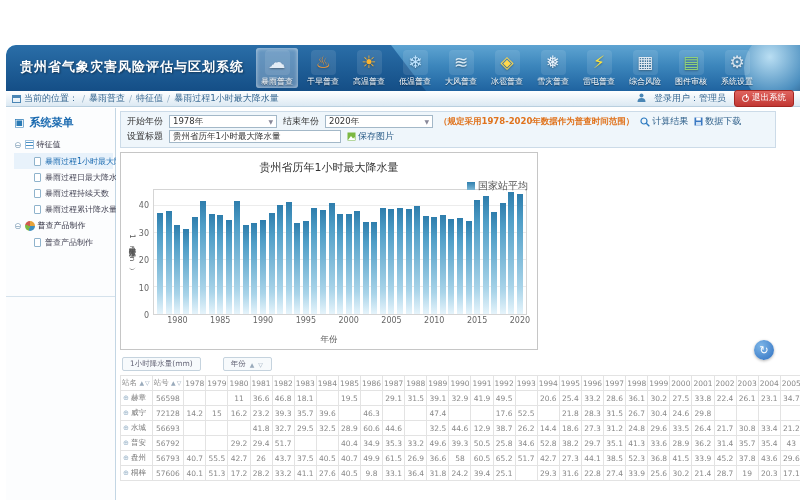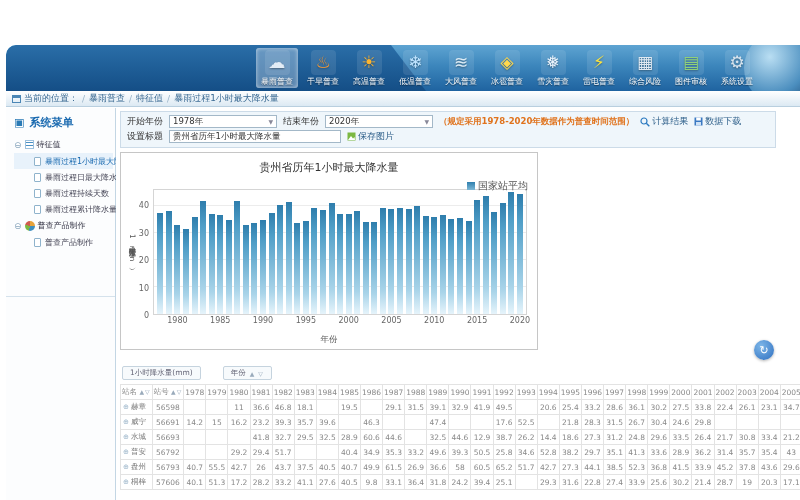--- a/index.html
+++ b/index.html
@@ -86,21 +86,21 @@
     background:linear-gradient(180deg,#2e7dac 0%,#4f9ec7 22%,#a9d4e9 78%,#e6f4fb 100%); }
   .xtick { position:absolute; top:100%; left:50%; transform:translateX(-50%); margin-top:2px;
     font-size:8px; color:#666; }
   .y-axis { position:absolute; left:18px; top:36px; bottom:34px; width:12px; }
   .ytick { position:absolute; right:2px; transform:translateY(50%); font-size:8px; color:#666; }
   .y-label { position:absolute; left:6px; top:50%; transform:translateY(-58%);
     writing-mode:vertical-rl; font-size:7.5px; color:#555; letter-spacing:1px; }
   .x-label { position:absolute; bottom:3px; left:0; right:0; text-align:center; font-size:8.5px; color:#555; }
 
   
-  .table-area { margin-top:16px; font-size:7.5px; color:#777; }
+  .table-area { margin-top:7px; font-size:7.5px; color:#777; }
   .pivot-chips { display:flex; gap:22px; margin:0 0 4px 2px; }
   .chip { border:1px solid #c5d3de; background:#f7fafc; border-radius:2px; padding:1px 7px;
     color:#667; display:flex; align-items:center; gap:4px; cursor:pointer; }
   .sorts { color:#9ab; font-size:6px; letter-spacing:1px; }
   table.grid { border-collapse:collapse; table-layout:fixed; }
   .grid th, .grid td { border:1px solid #e3e3e3; height:15px; text-align:center; font-weight:normal;
     color:#888; overflow:hidden; white-space:nowrap; padding:0 1px; }
   .grid td.namecell { text-align:left; padding-left:2px; color:#777; }
   .rowexp { color:#9ab4c9; font-size:7px; margin-right:2px; cursor:pointer; }
   .grid thead th { background:#fff; color:#888; }
@@ -111,20 +111,21 @@
     cursor:pointer; z-index:5; }
 </style>
 </head>
 <body>
 
 <div class="app">
 
   <div class="banner">
     <div class="banner-swoosh"></div>
     <div class="globe"></div>
+    <div class="app-title">贵州省气象灾害风险评估与区划系统</div>
     <div class="toolbar">
         <div class="tb-item selected">
           <div class="tb-icon" style="color: rgb(227, 236, 245);">☁</div>
           <div class="tb-label">暴雨普查</div>
         </div>
         <div class="tb-item">
           <div class="tb-icon" style="color: rgb(255, 154, 46);">♨</div>
           <div class="tb-label">干旱普查</div>
         </div>
         <div class="tb-item">
@@ -168,20 +169,33 @@
 
   <div class="topbar">
     <span class="loc-icon"></span>
     <span>当前的位置：</span>
     <span class="crumb-sep">/</span>
     <span class="crumb">暴雨普查</span>
     <span class="crumb-sep">/</span>
     <span class="crumb">特征值</span>
     <span class="crumb-sep">/</span>
     <span class="crumb">暴雨过程1小时最大降水量</span>
+    <div class="topbar-right">
+      <span class="user-icon">
+        <svg width="9" height="9" viewBox="0 0 9 9">
+            <circle cx="4.5" cy="2.6" r="2" fill="#4a86b5"></circle>
+            <path d="M0.5 9 a4 4 0 0 1 8 0 Z" fill="#4a86b5"></path>
+          </svg>
+      </span>
+      <span>登录用户：管理员</span>
+      <span class="logout-btn">
+        <span class="pow"></span>
+        <span>退出系统</span>
+      </span>
+    </div>
   </div>
 
   <div class="content">
     <aside>
       <div class="menu-title">
         <span class="menu-title-icon">▣</span>
         <span>系统菜单</span>
       </div>
       <div class="tree">
           <div class="tree-grouprow">
@@ -498,21 +512,21 @@
                 <td>30.2</td>
                 <td>27.5</td>
                 <td>33.8</td>
                 <td>22.4</td>
                 <td>26.1</td>
                 <td>23.1</td>
                 <td>34.7</td>
               </tr>
               <tr>
                 <td class="namecell"><span class="rowexp">⊕</span><span>威宁</span></td>
-                <td>56691</td>
+                <td>72128</td>
                 <td>14.2</td>
                 <td>15</td>
                 <td>16.2</td>
                 <td>23.2</td>
                 <td>39.3</td>
                 <td>35.7</td>
                 <td>39.6</td>
                 <td></td>
                 <td>46.3</td>
                 <td></td>

